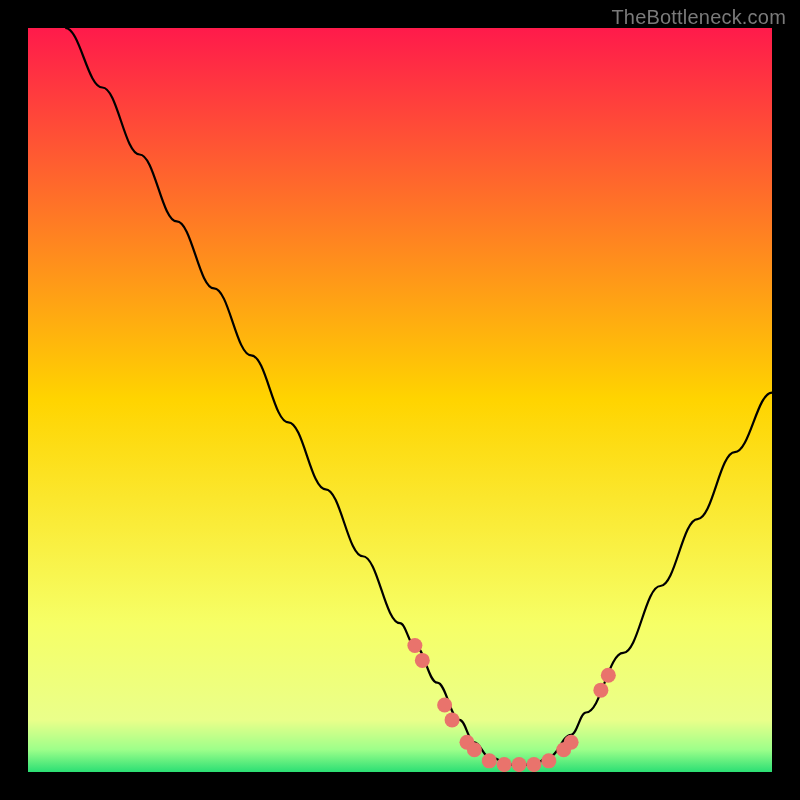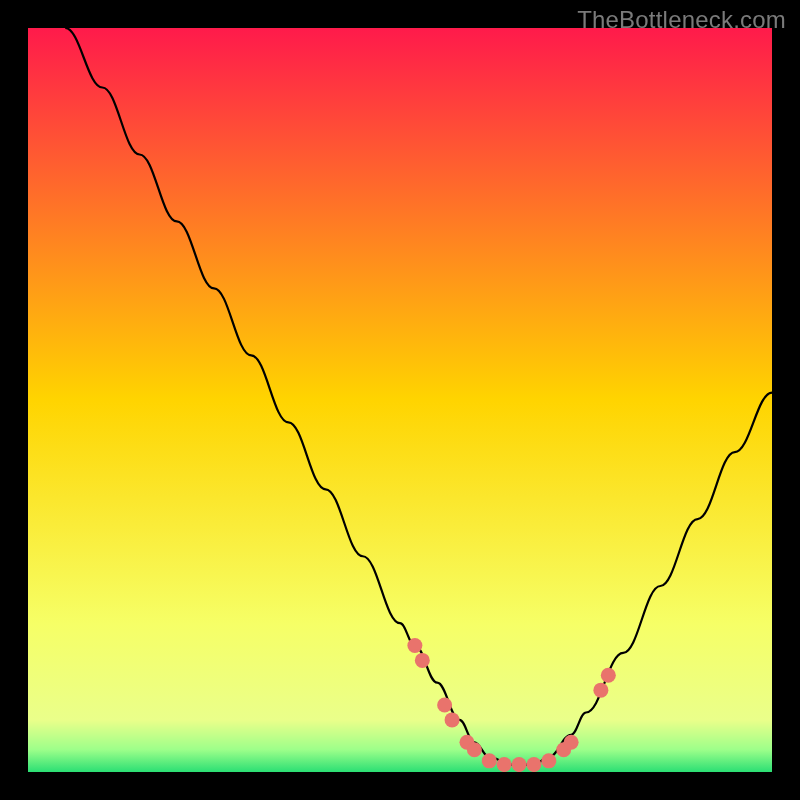--- a/index.html
+++ b/index.html
@@ -1,18 +1,18 @@
 <!DOCTYPE html>
 <html><head>
 <meta charset="utf-8">
 <style>
   html,body{margin:0;padding:0;width:800px;height:800px;background:#000;overflow:hidden;font-family:Arial,Helvetica,sans-serif}
   .frame{position:absolute;left:28px;top:28px;width:744px;height:744px;background:#000}
   .plot{position:absolute;left:0;top:0;width:744px;height:744px}
-  .watermark{position:absolute;top:6px;right:14px;color:#7a7a7a;font-size:24px;font-weight:400;letter-spacing:.2px}
+  .watermark{position:absolute;top:6px;right:14px;color:#7a7a7a;font-size:20px;font-weight:400;letter-spacing:.2px}
 </style>
 </head>
 <body>
 
 <div class="frame">
   <svg class="plot" viewBox="0 0 744 744" preserveAspectRatio="none">
     <defs>
       <linearGradient id="bg" x1="0" y1="0" x2="0" y2="1">
           <stop offset="0%" stop-color="#ff1a4b"></stop>
           <stop offset="50%" stop-color="#ffd400"></stop>

